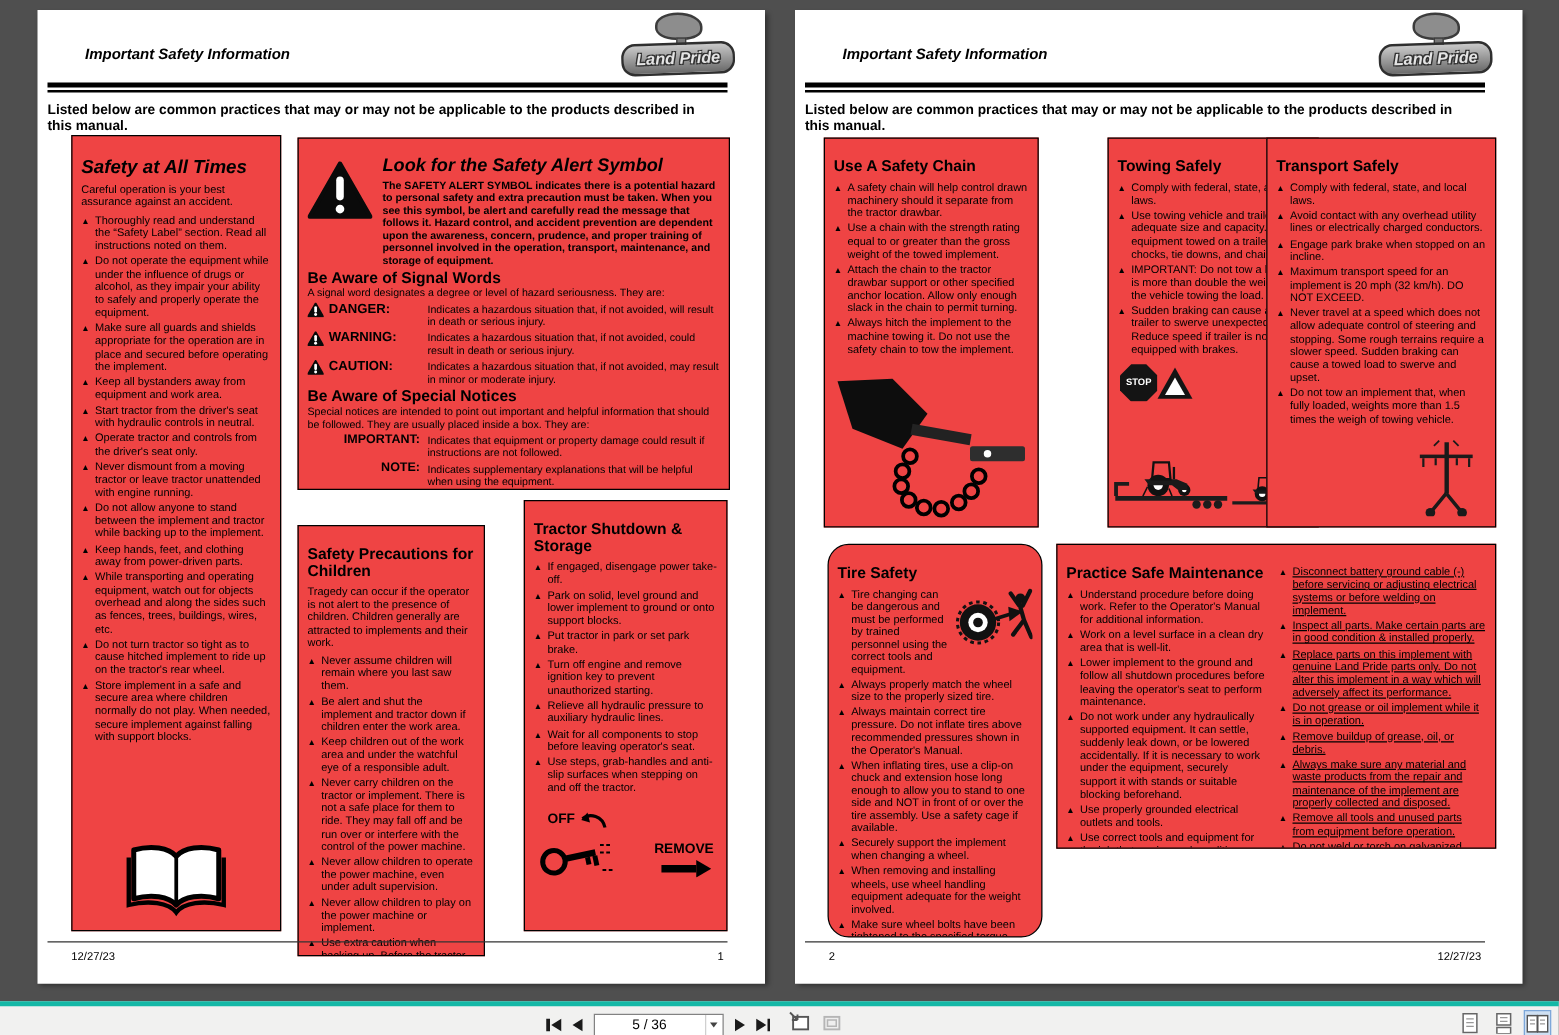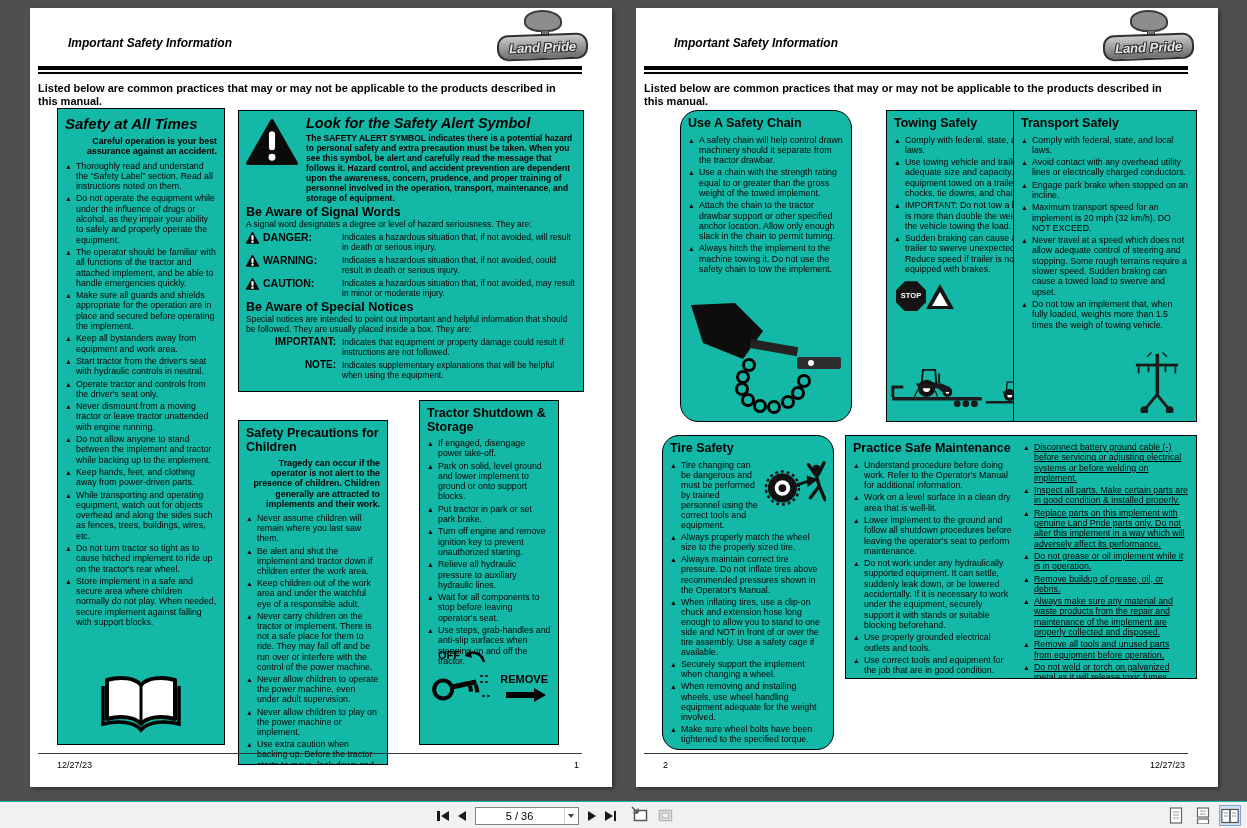--- a/index.html
+++ b/index.html
@@ -26,37 +26,37 @@
 
   .double-rule { position:absolute; left:8px; right:30px; top:58px; height:8px;
                border-top:4px solid #000; border-bottom:2px solid #000; }
   .intro { position:absolute; left:8px; top:74px; width:530px; font-size:11px; font-weight:bold; line-height:13px; }
 
   .footer-line  { position:absolute; left:8px; right:30px; top:745px; border-top:1px solid #333; }
   .footer-left  { position:absolute; left:27px; top:752px; font-size:9px; }
   .footer-right { position:absolute; right:33px; top:752px; font-size:9px; }
 
   
-  .box { position:absolute; border:1.5px solid #000; background:#14b8a6; padding:6px 7px;
+  .box { position:absolute; border:1.5px solid #000; background:#ef4444; padding:16px 7px;
          overflow:hidden; font-size:8.8px; line-height:10.3px; }
   .box-title { font-weight:bold; font-size:12.5px; line-height:13.5px; margin-bottom:4px; }
   .t-italic  { font-style:italic; }
-  .lead { font-weight:bold; margin-bottom:4px;text-align:right; }
+  .lead { font-weight:normal; margin-bottom:4px; }
   .plain { margin-bottom:2px; }
 
   .bullet { position:relative; padding-left:11px; margin-bottom:2px; }
   .tri { position:absolute; left:0; top:0; }
   .tri:before { content:"▲"; font-size:6.8px; line-height:10px; }
 
   
   .b-satt     { left:27px;  top:100px; width:168px; height:637px; padding-bottom:76px; }
   .b-satt .box-title { font-size:15px; line-height:17px; }
   .b-alert    { left:208px; top:102px; width:346px; height:282px; font-size:8.5px; line-height:10px; }
   .b-children { left:208px; top:412px; width:150px; height:345px; line-height:10.2px; }
-  .b-shutdown { left:389px; top:392px; width:140px; height:345px; }
+  .b-shutdown { left:389px; top:392px; width:163px; height:345px; }
 
   .book-wrap { position:absolute; bottom:8px; left:50%; transform:translateX(-50%); }
 
   .alert-head { display:flex; gap:8px; margin-bottom:2px; }
   .alert-tri { flex:0 0 52px; padding-top:2px; }
   .alert-right .box-title { font-size:14.5px; margin-bottom:2px; }
   .alert-body { font-weight:bold; }
   .sig-head { font-weight:bold; font-size:12.5px; margin:4px 0 2px; }
   .sig-row { display:flex; margin-top:3px; }
   .sig-labelcol { flex:0 0 96px; display:flex; gap:3px; align-items:flex-start; }
@@ -66,21 +66,21 @@
   .notice-label { flex:0 0 96px; text-align:right; padding-right:6px; font-weight:bold; font-size:10px; line-height:10.5px; }
 
   .key-art { position:absolute; left:8px; right:8px; bottom:8px; height:88px; }
   .key-off    { position:absolute; left:10px; top:2px; font-size:11px; font-weight:bold; }
   .key-arrow1 { position:absolute; left:34px; top:0; }
   .key-svg    { position:absolute; left:2px;  top:18px; }
   .key-remove { position:absolute; right:2px; top:26px; font-size:11px; font-weight:bold; }
   .key-arrow2 { position:absolute; right:4px; top:40px; }
 
   
-  .b-chain     { left:44px;  top:102px; width:172px; height:312px; padding-bottom:120px;border-radius:18px; }
+  .b-chain     { left:23px;  top:102px; width:172px; height:312px; padding-bottom:120px; }
   .b-towing    { left:209px; top:102px; width:169px; height:312px; padding-bottom:72px;margin-left:41px; }
   .b-transport { left:377px; top:102px; width:184px; height:312px; }
   .b-tire      { left:26px;  top:427px; width:172px; height:315px; line-height:10.1px;border-radius:17px; }
   .b-maint     { left:209px; top:427px; width:352px; height:244px; }
 
   .chain-art { position:absolute; left:4px; right:4px; bottom:4px; height:116px; }
   .tow-signs { display:flex; align-items:center; margin:7px 0 0 2px; }
   .stop-sign { width:30px; height:30px; background:#141414; display:flex; align-items:center; justify-content:center;
                clip-path:polygon(30% 0,70% 0,100% 30%,100% 70%,70% 100%,30% 100%,0 70%,0 30%); }
   .stop-sign span { color:#fff; font-size:7.5px; font-weight:bold; }
@@ -94,21 +94,21 @@
   .tire-art { float:right; width:62px; height:56px; margin:0 0 2px 4px; }
 
   .maint-cols { display:flex; gap:10px; height:100%; }
   .maint-col { display:flex; flex-direction:column; height:100%; }
   .maint-col-l { flex:0 0 160px; }
   .maint-col-r { flex:1;text-decoration:underline; }
   .maint-icons { margin-top:auto; display:flex; justify-content:space-around; align-items:flex-end; padding:2px 4px 0; }
   .pict { width:44px; height:42px; border:2px solid #000; background:#fff; }
 
   
-  .toolbar { position:absolute; left:0; right:0; bottom:0; height:27px; background:#f1f1f0; border-top:1px solid #14b8a6; }
+  .toolbar { position:absolute; left:0; right:0; bottom:0; height:27px; background:#f1f1f0; border-top:4px solid #14b8a6; }
   .nav { position:absolute; left:437px; top:4px; display:flex; align-items:center; gap:9px; }
   .navbtn { display:flex; align-items:center; gap:1px; cursor:default; }
   .tl { width:0; height:0; border-top:5px solid transparent; border-bottom:5px solid transparent; border-right:8px solid #1a1a1a; }
   .tr { width:0; height:0; border-top:5px solid transparent; border-bottom:5px solid transparent; border-left:8px solid #1a1a1a; }
   .bar { width:2.5px; height:10px; background:#1a1a1a; }
   .page-box { width:104px; height:18px; background:#fff; border:1px solid #828282; display:flex; align-items:center; font-size:11px; }
   .page-box .val { flex:1; text-align:center; }
   .page-box .caret { width:14px; align-self:stretch; display:flex; align-items:center; justify-content:center; border-left:1px solid #d0d0d0; }
   .page-box .caret i { width:0; height:0; border-left:3.5px solid transparent; border-right:3.5px solid transparent; border-top:4px solid #444; }
   .extra { display:flex; gap:8px; margin-left:6px; align-items:center; }
@@ -136,24 +136,20 @@
         <div class="bullet">
           <span class="tri"></span>
           <span>Thoroughly read and understand the “Safety Label” section. Read all instructions noted on them.</span>
         </div>
 
         <div class="bullet">
           <span class="tri"></span>
           <span>Do not operate the equipment while under the influence of drugs or alcohol, as they impair your ability to safely and properly operate the equipment.</span>
         </div>
 
-        <div class="bullet">
-          <span class="tri"></span>
-          <span>The operator should be familiar with all functions of the tractor and attached implement, and be able to handle emergencies quickly.</span>
-        </div>
 
         <div class="bullet">
           <span class="tri"></span>
           <span>Make sure all guards and shields appropriate for the operation are in place and secured before operating the implement.</span>
         </div>
 
         <div class="bullet">
           <span class="tri"></span>
           <span>Keep all bystanders away from equipment and work area.</span>
         </div>

